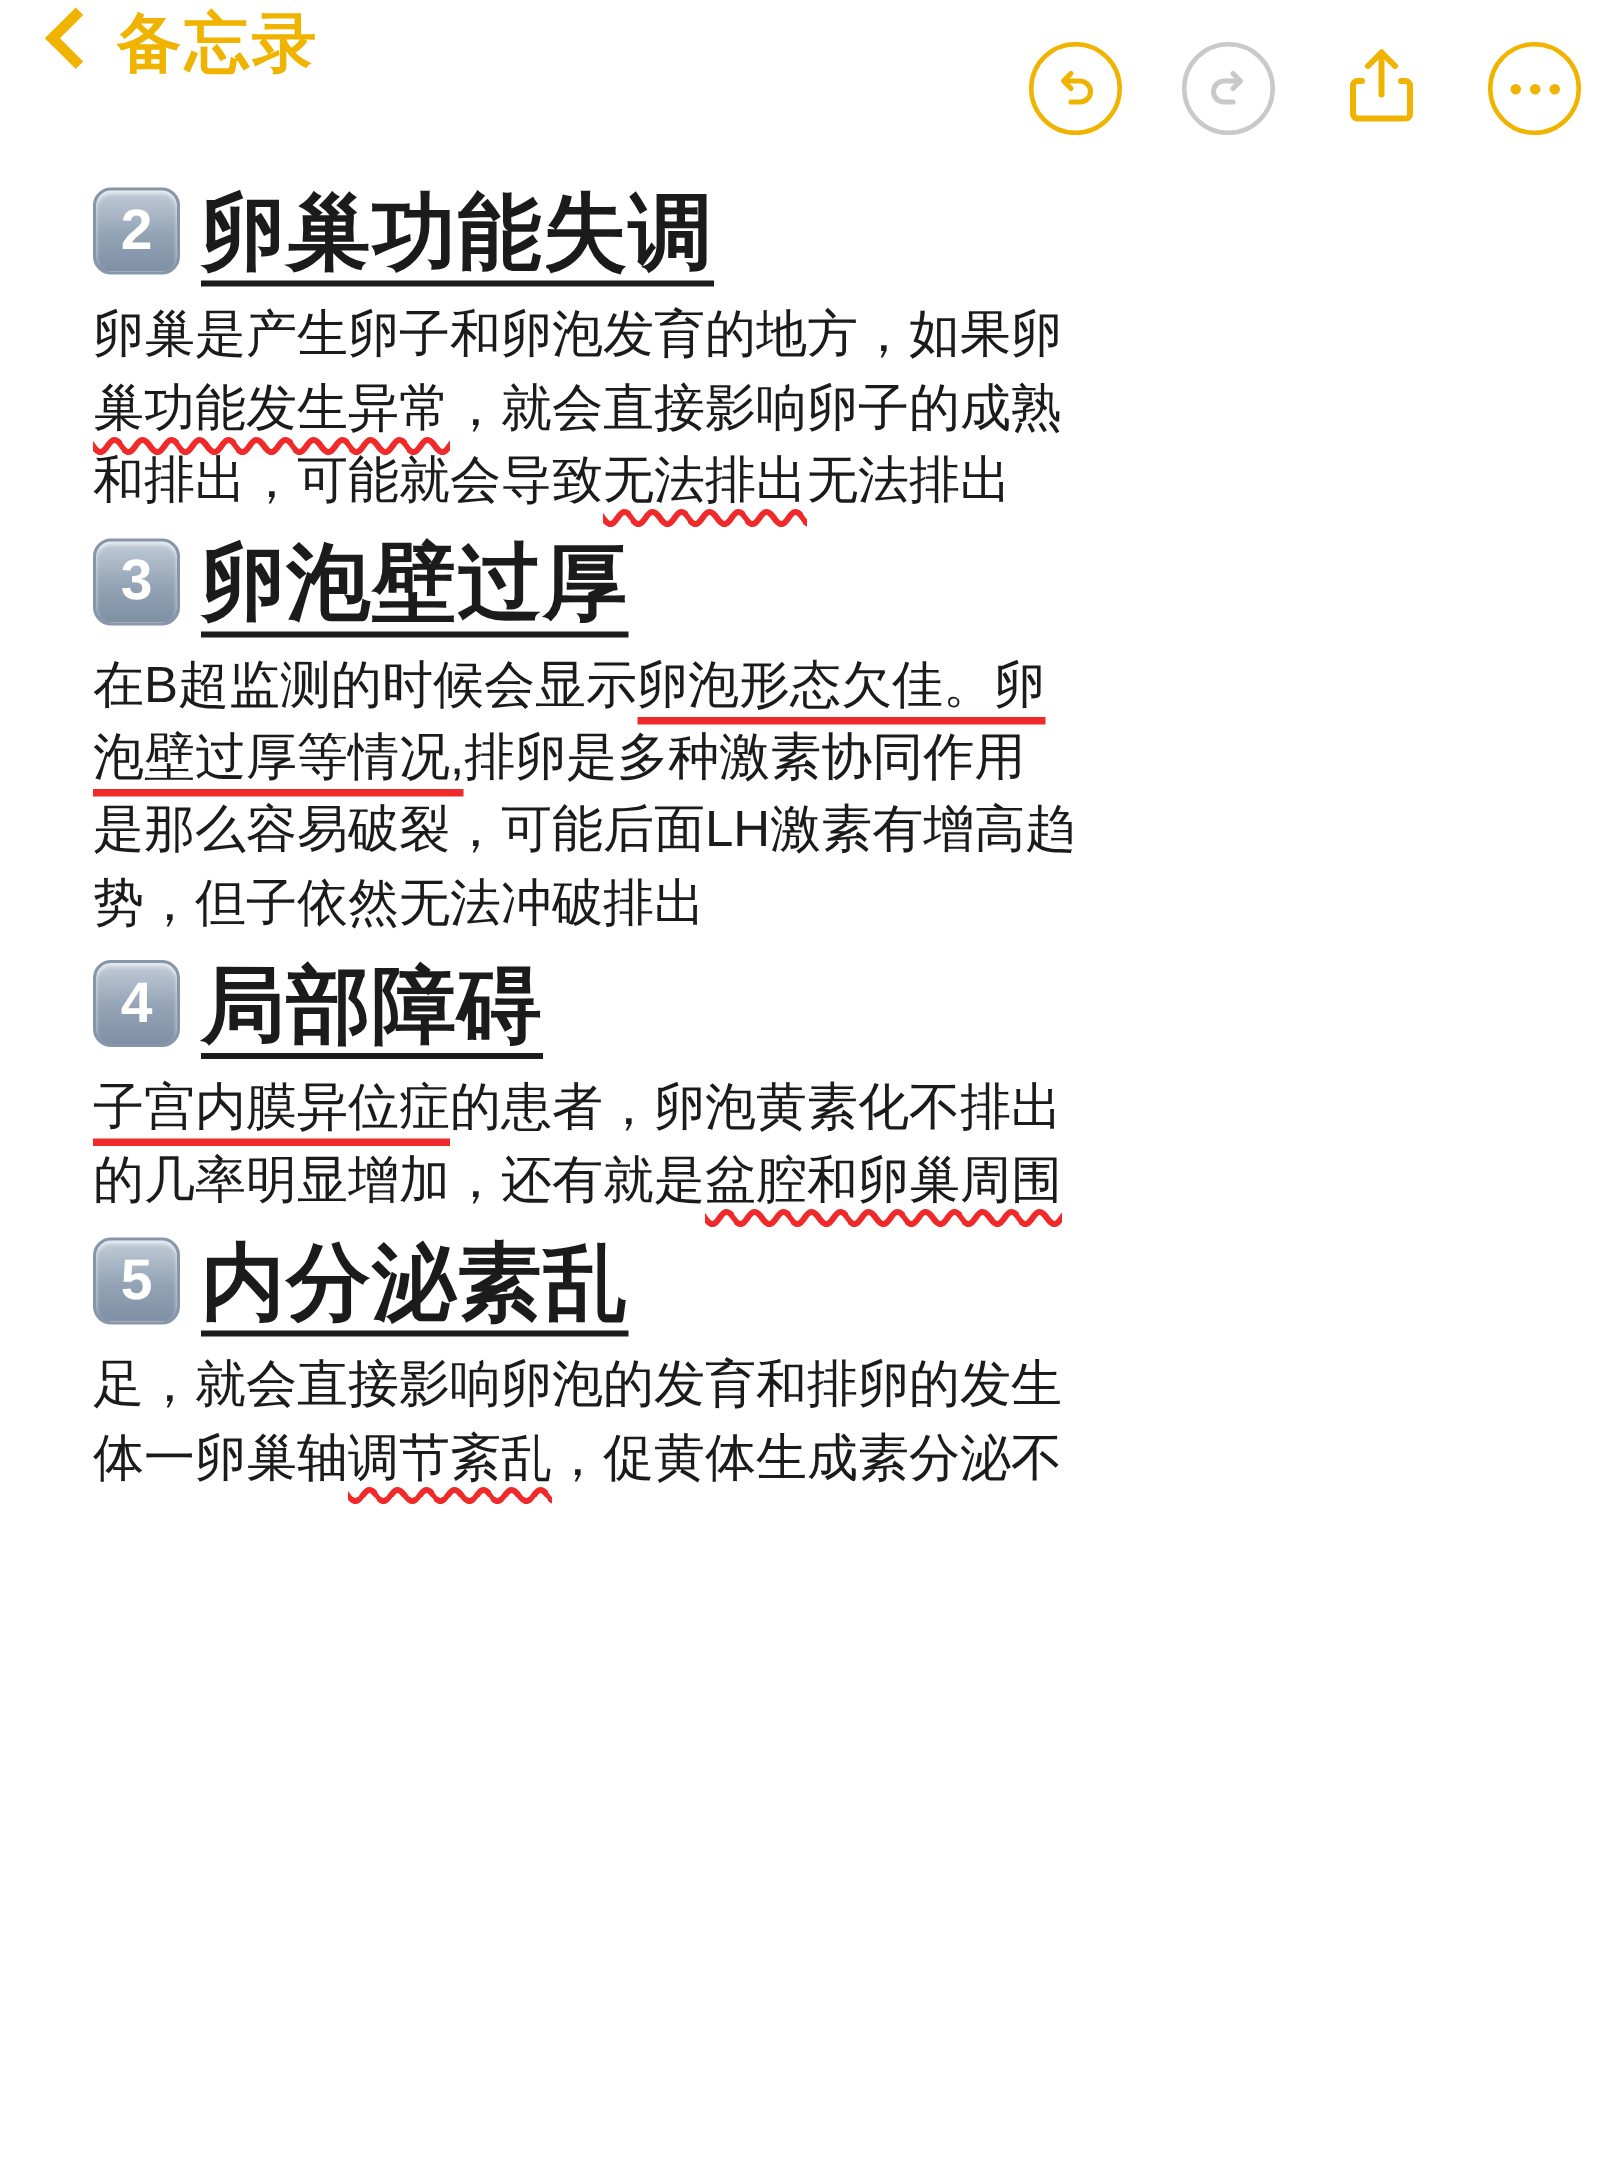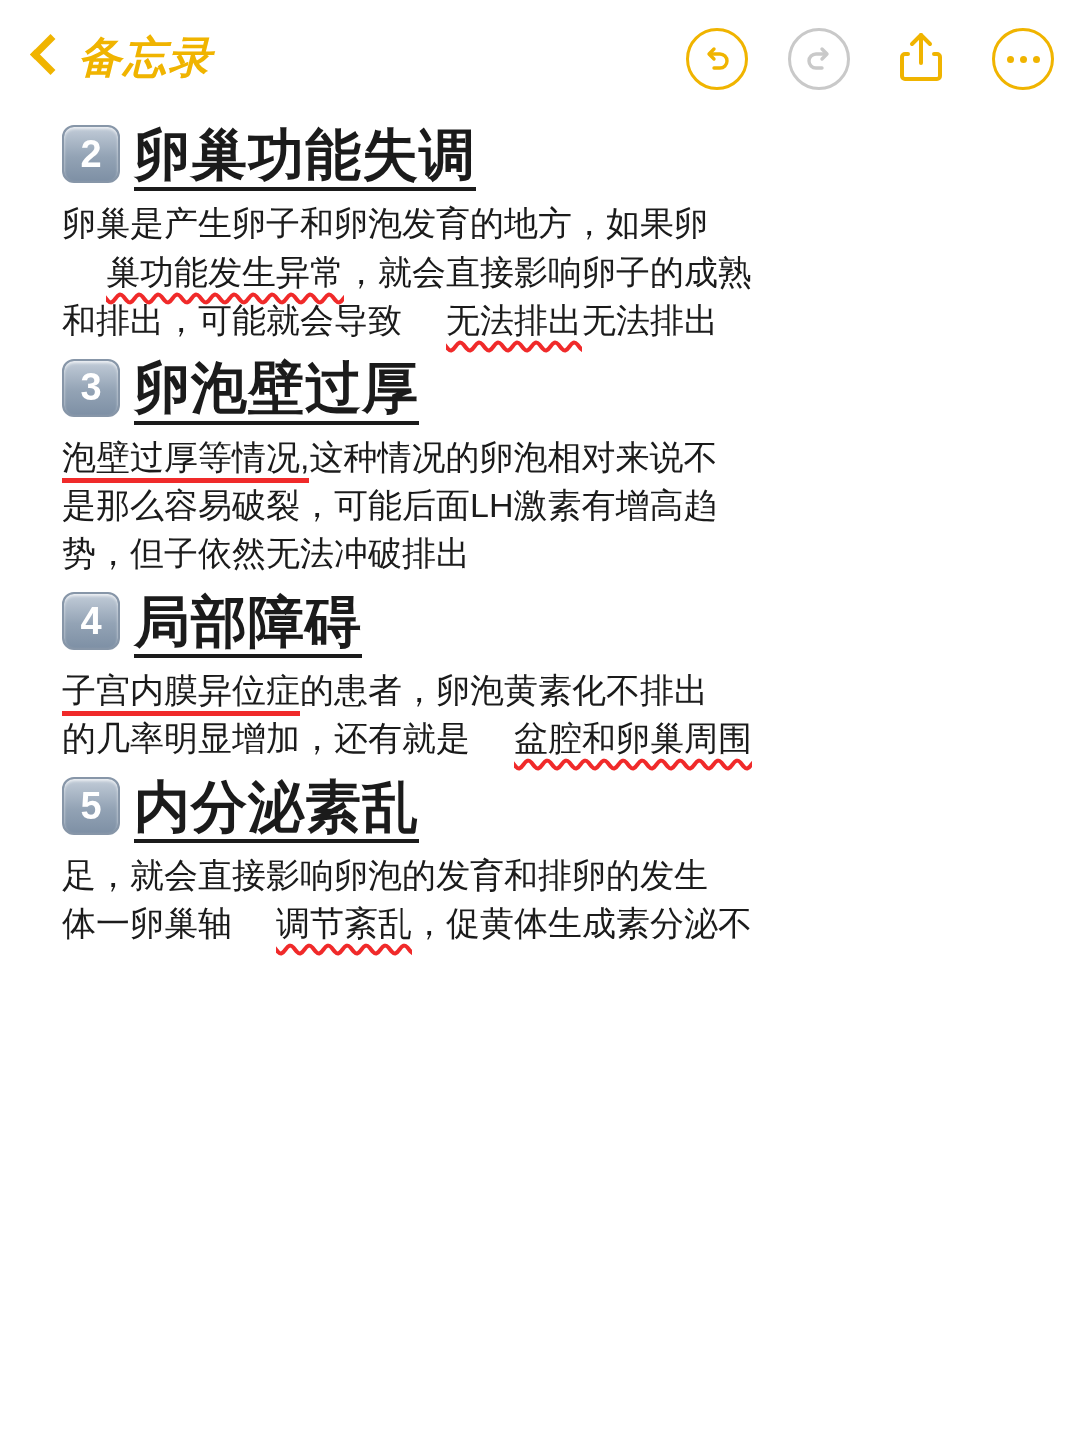--- a/index.html
+++ b/index.html
@@ -8,24 +8,23 @@
     height: 1440px;
     background: #ffffff;
     font-family: "Liberation Sans", "DejaVu Sans", sans-serif;
     overflow: hidden;
   }
 
   
   .topbar {
     height: 115px;
     display: flex;
-    align-items: center;
+    align-items: flex-start;
     padding: 0 30px;
     position: relative;
-    font-style: italic;
   }
   .back-group {
     display: flex;
     align-items: center;
     gap: 14px;
     cursor: pointer;
   }
   .chevron-left {
     width: 34px; height: 54px;
     position: relative;
@@ -125,21 +124,20 @@
   
   .u-straight {
     border-bottom: 5px solid #f02a2a;
     padding-bottom: 2px;
   }
   
   .u-wavy {
     text-decoration: underline wavy #f02a2a;
     text-decoration-thickness: 4px;
     text-underline-offset: 9px;
-    margin-left: 44px;
   }
 </style>
 </head>
 <body>
 
 <div class="topbar">
   <div class="back-group">
     <span class="chevron-left"></span>
     <span class="back-label">备忘录</span>
   </div>
@@ -192,21 +190,22 @@
       <div class="para">
         <div><span>卵巢是产生卵子和卵泡发育的地方，如果卵</span></div>
         <div><span class="u u-wavy">巢功能发生异常</span><span>，就会直接影响卵子的成熟</span></div>
         <div><span>和排出，可能就会导致</span><span class="u u-wavy">无法排出</span><span>无法排出</span></div>
       </div>
       <div class="heading">
         <div class="num-badge">3</div>
         <div class="heading-text">卵泡壁过厚</div>
       </div>
       <div class="para">
-        <div><span class="u u-straight">泡壁过厚等情况,</span><span>这种情况的卵泡相对来说不</span></div>
+        <div><span>在B超监测的时候会显示</span><span class="u u-straight">卵泡形态欠佳。卵</span></div>
+        <div><span class="u u-straight">泡壁过厚等情况,</span><span>排卵是多种激素协同作用</span></div>
         <div><span>是那么容易破裂，可能后面LH激素有增高趋</span></div>
         <div><span>势，但子依然无法冲破排出</span></div>
       </div>
       <div class="heading">
         <div class="num-badge">4</div>
         <div class="heading-text">局部障碍</div>
       </div>
       <div class="para">
         <div><span class="u u-straight">子宫内膜异位症</span><span>的患者，卵泡黄素化不排出</span></div>
         <div><span>的几率明显增加，还有就是</span><span class="u u-wavy">盆腔和卵巢周围</span></div>

